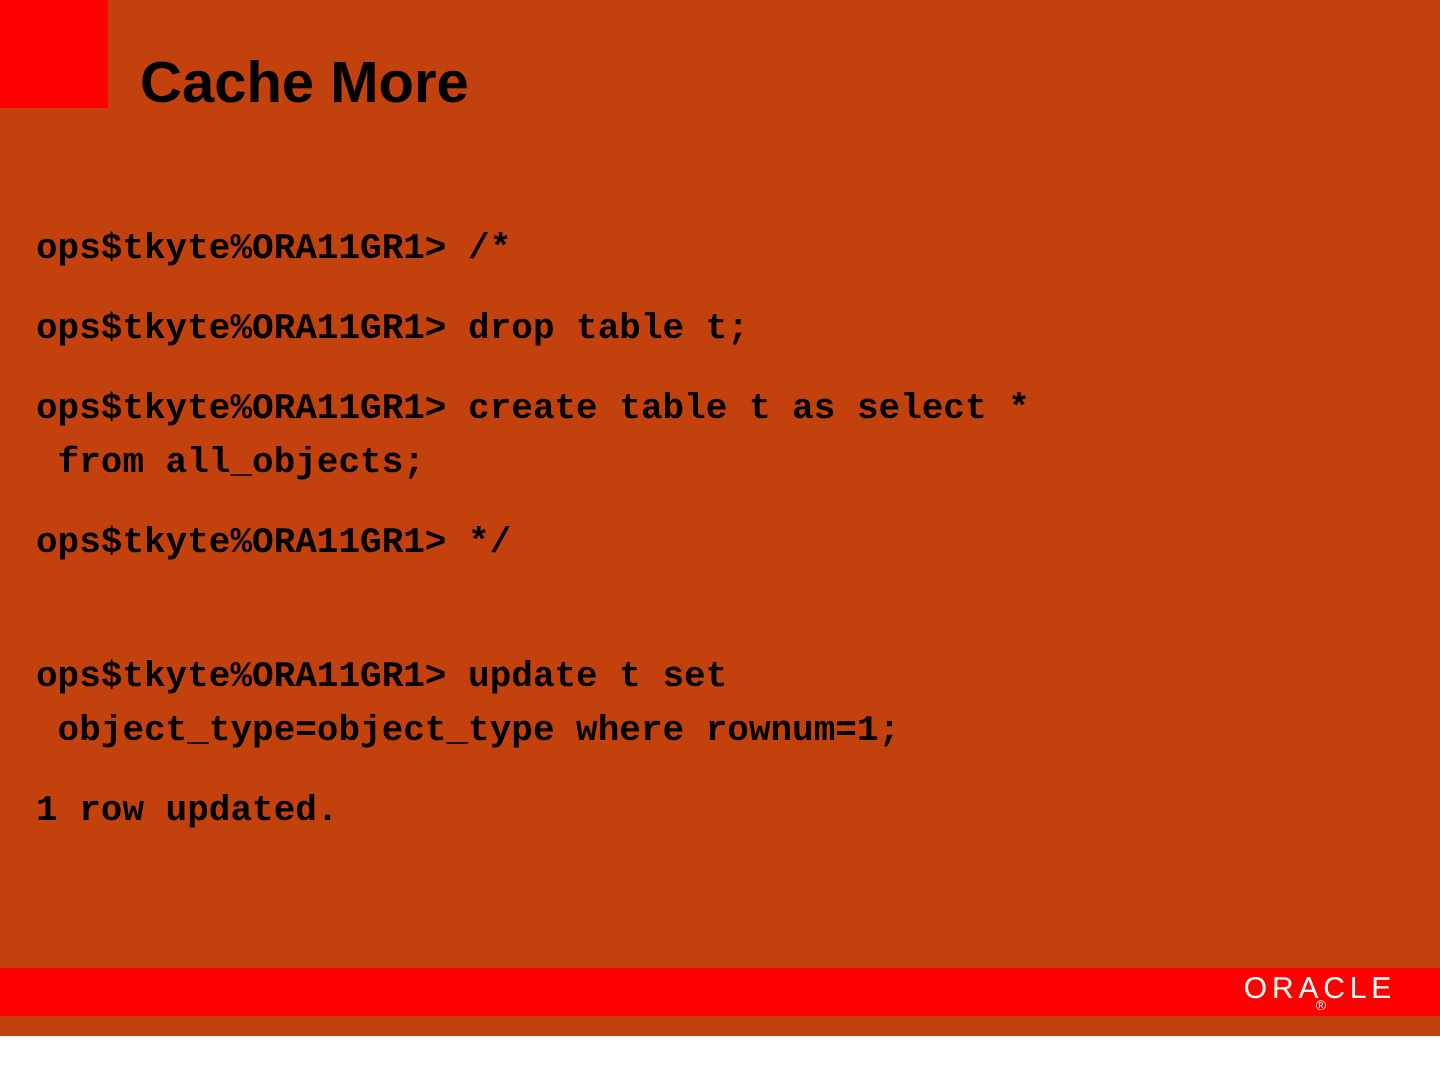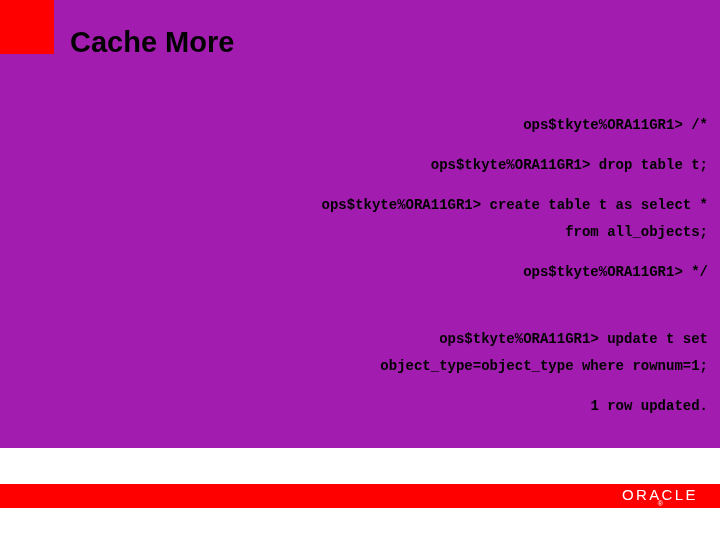--- a/index.html
+++ b/index.html
@@ -12,23 +12,22 @@
     height: 540px;
     background: #ffffff;
     font-family: "Liberation Sans", sans-serif;
     overflow: hidden;
     position: relative;
   }
 
   .slide {
     position: relative;
     width: 720px;
-    height: 448px;
-    background: #a21caf;
-    text-align: right;
+    height: 518px;
+    background: #c2410c;
   }
 
   
   .corner-block {
     position: absolute;
     left: 0;
     top: 0;
     width: 54px;
     height: 54px;
     background: #fe0000;
@@ -47,21 +46,21 @@
     line-height: 34px;
   }
 
   
   .console {
     position: absolute;
     left: 18px;
     top: 112px;
     width: 690px;
     font-family: "Liberation Mono", "DejaVu Sans Mono", monospace;
-    font-size: 14px;
+    font-size: 18px;
     font-weight: bold;
     color: #000000;
     line-height: 27px;
     white-space: pre-wrap;
   }
 
   .console-block {
     margin: 0 0 13px 0;
     padding: 0;
   }

